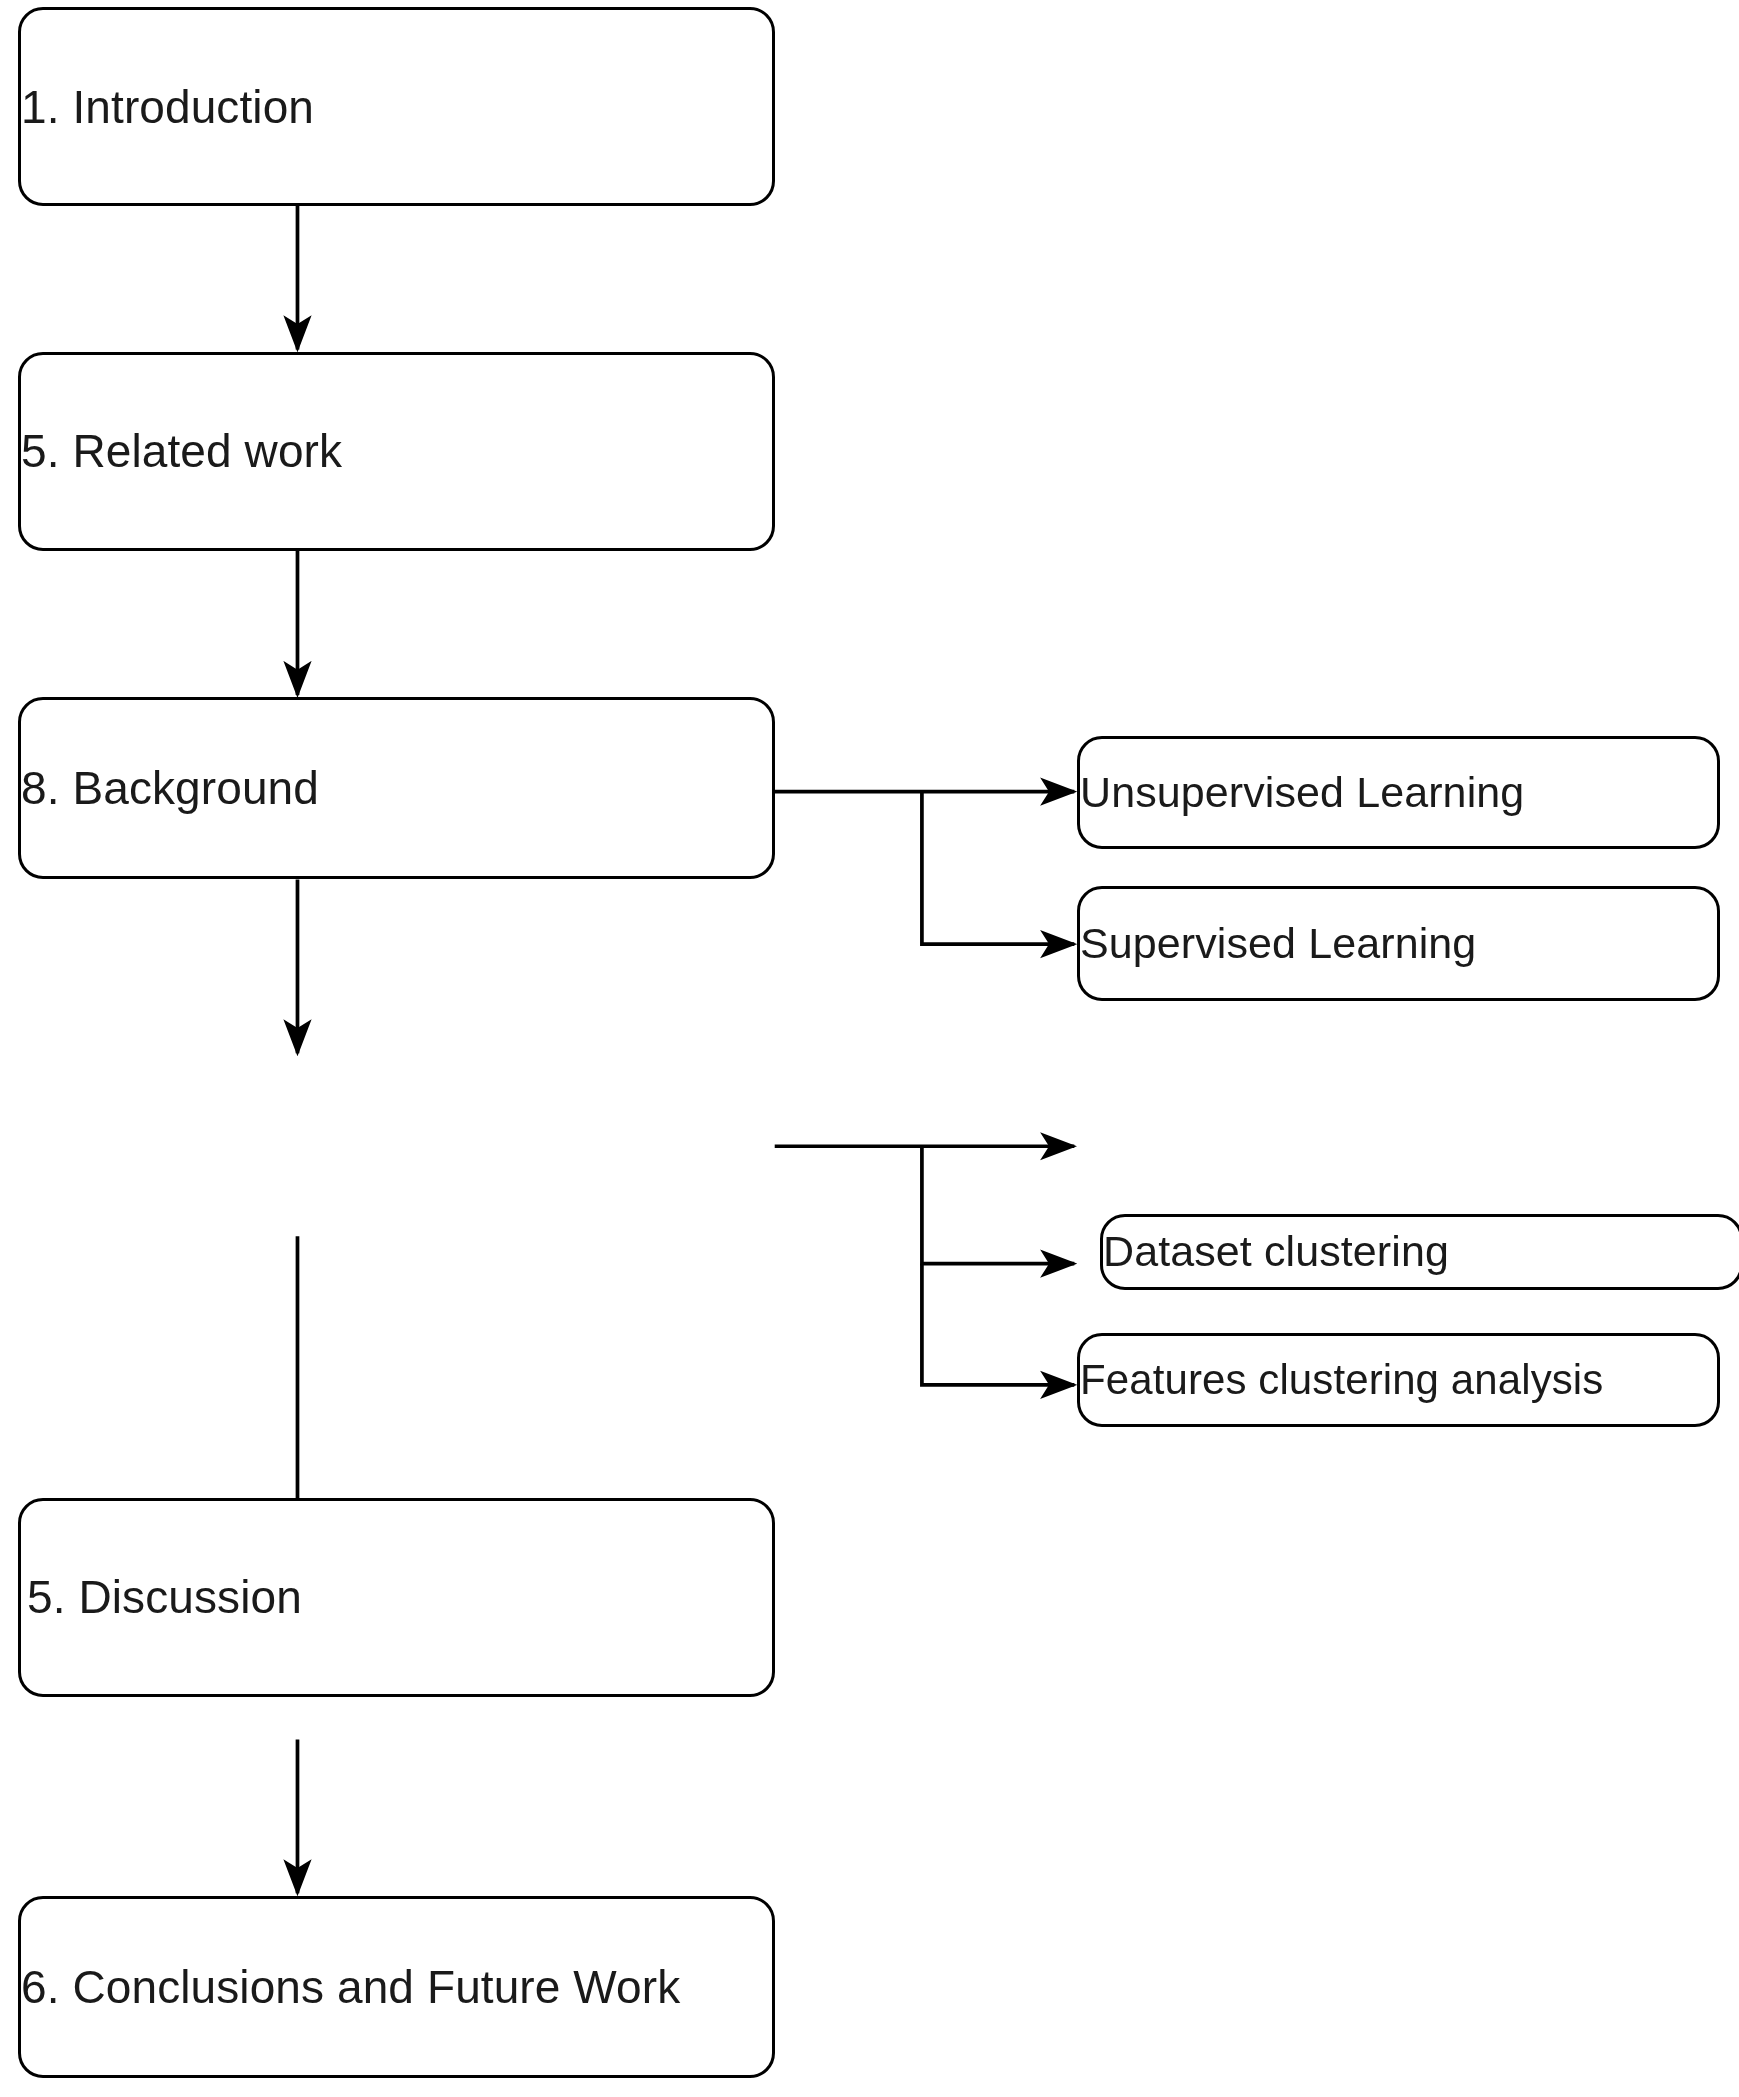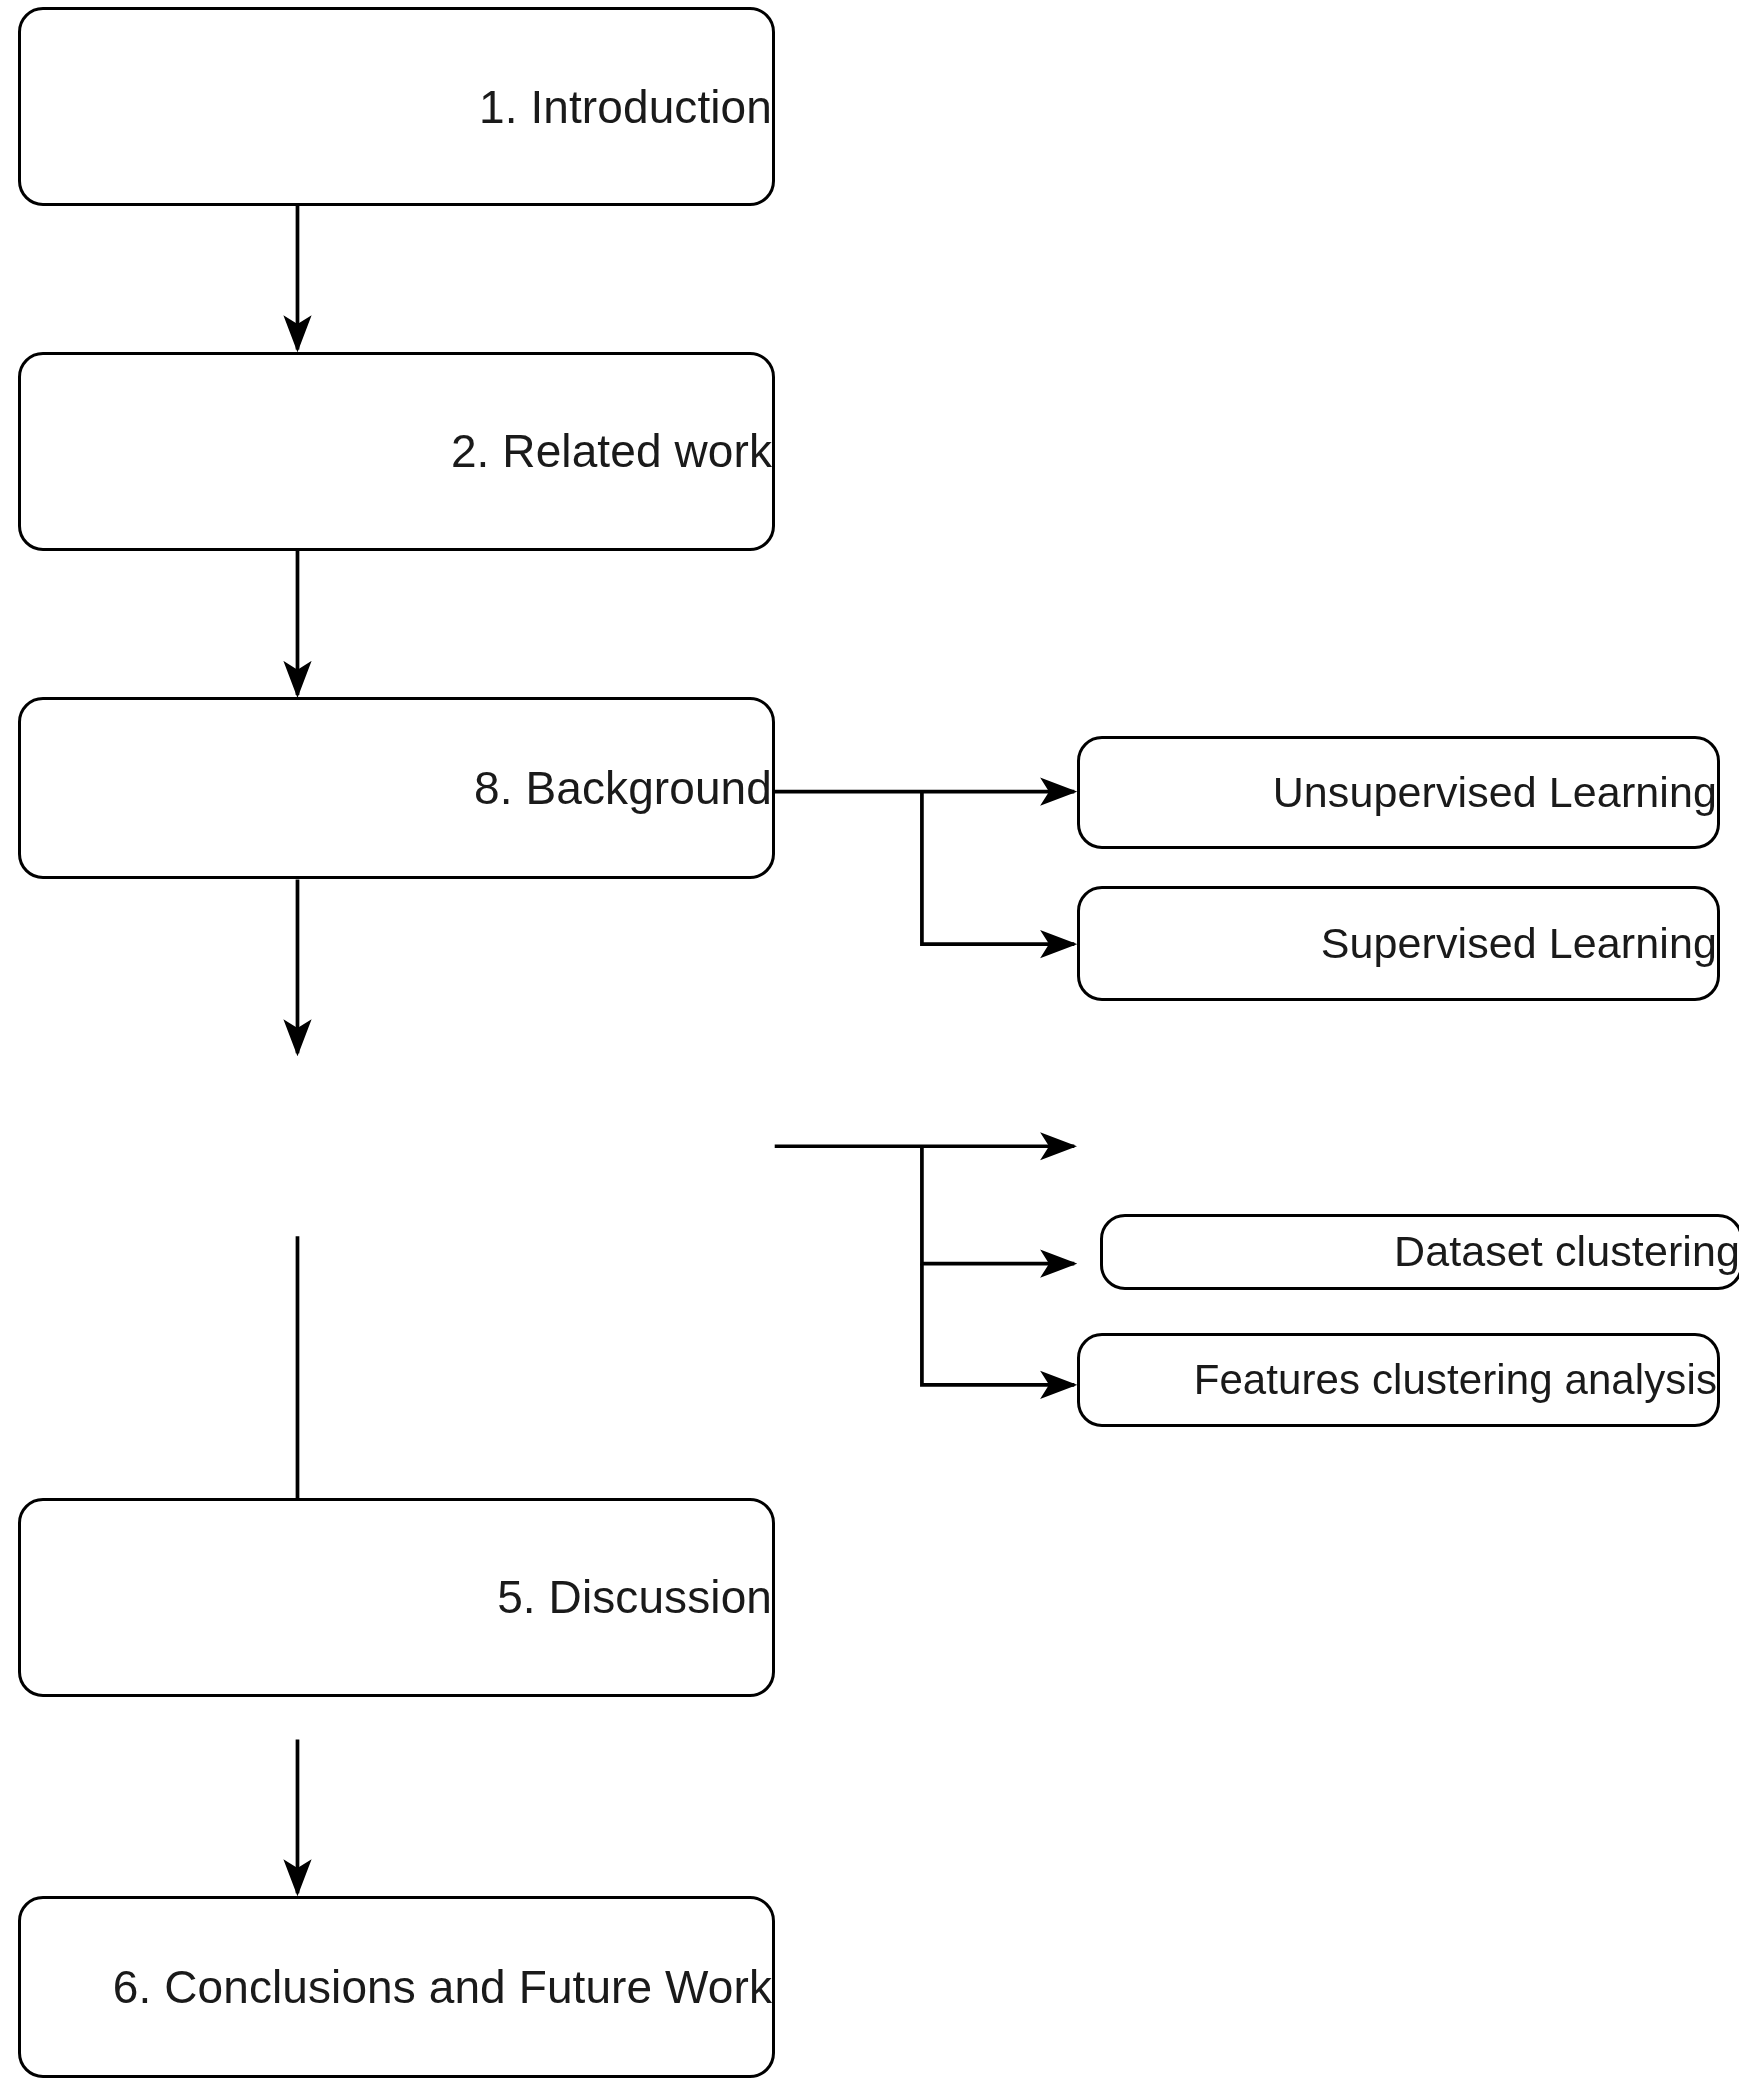--- a/index.html
+++ b/index.html
@@ -26,21 +26,21 @@
     height: 2097px;
   }
   .node-box {
     position: absolute;
     box-sizing: border-box;
     background: #ffffff;
     border: 3.7px solid #000000;
     border-radius: 25px;
     display: flex;
     align-items: center;
-    justify-content: flex-end;
+    justify-content: flex-start;
     z-index: 3;
   }
   .node-label {
     font-family: "Liberation Sans", sans-serif;
     color: #1a1a1a;
     font-size: 46px;
     line-height: 1.1;
     font-weight: 400;
     letter-spacing: 0.1px;
     white-space: nowrap;
@@ -94,21 +94,21 @@
       <path d="M1240,1542 L1240,1700 L1445,1700" marker-end="url(#arrowhead)"></path>
       <path d="M1240,1700 L1240,1863 L1445,1863" marker-end="url(#arrowhead)"></path>
     </g>
   </svg>
 
   <div class="node-box main-box" id="node-introduction">
     <span class="node-label">1. Introduction</span>
   </div>
 
   <div class="node-box main-box" id="node-related-work">
-    <span class="node-label">2. Related work</span>
+    <span class="node-label">5. Related work</span>
   </div>
 
   <div class="node-box main-box" id="node-background">
     <span class="node-label">8. Background</span>
   </div>
 
 
   <div class="node-box main-box" id="node-discussion">
     <span class="node-label">5. Discussion</span>
   </div>

